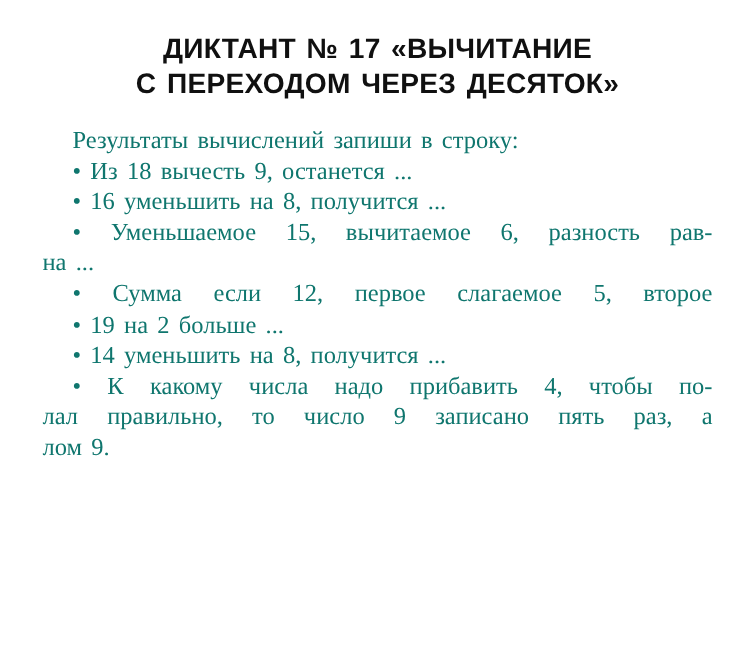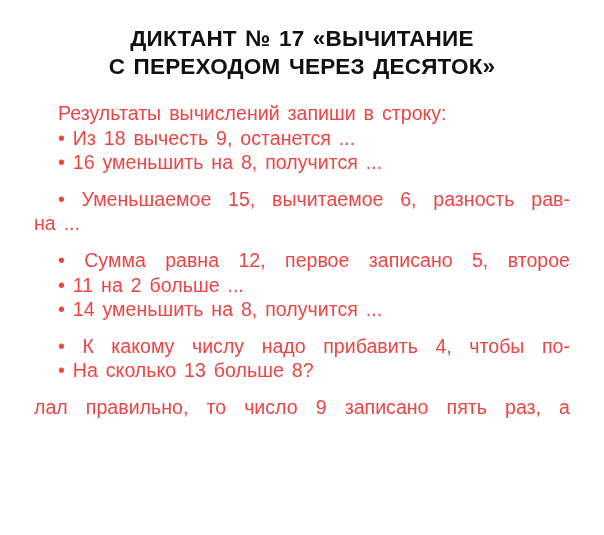--- a/index.html
+++ b/index.html
@@ -27,31 +27,31 @@
     color: #101010;
   }
   .body-block {
     position: absolute;
     left: 34px;
     top: 101px;
     width: 536px;
     font-size: 19.6px;
     line-height: 24.6px;
     word-spacing: 2.5px;
-    color: #ef4444;
+    color: #0f766e;
+    font-family: Liberation Serif, serif;
   }
   .line {
     height: 24.6px;
     overflow: hidden;
     white-space: nowrap;
   }
   .line.just {
     white-space: normal;
     text-align: justify;
-    margin-top: 12px;
   }
   .line.just::after {
     content: "";
     display: inline-block;
     width: 100%;
     height: 0;
   }
   .line.indent {
     padding-left: 24px;
   }
@@ -70,20 +70,20 @@
   <div class="title-block">
     <div>ДИКТАНТ № 17 «ВЫЧИТАНИЕ</div>
     <div>С ПЕРЕХОДОМ ЧЕРЕЗ ДЕСЯТОК»</div>
   </div>
   <div class="body-block">
       <div class="line indent">Результаты вычислений запиши в строку:</div>
       <div class="line indent">• Из 18 вычесть 9, останется ...</div>
       <div class="line indent">• 16 уменьшить на 8, получится ...</div>
       <div class="line indent just">• Уменьшаемое 15, вычитаемое 6, разность рав-</div>
       <div class="line">на ...</div>
-      <div class="line indent just">• Сумма равна 12, первое записано 5, второе</div>
-      <div class="line indent">• 11 на 2 больше ...</div>
+      <div class="line indent just">• Сумма если 12, первое слагаемое 5, второе</div>
+      <div class="line indent">• 19 на 2 больше ...</div>
       <div class="line indent">• 14 уменьшить на 8, получится ...</div>
-      <div class="line indent just">• К какому числу надо прибавить 4, чтобы по-</div>
-      <div class="line indent">• На сколько 13 больше 8?</div>
+      <div class="line indent just">• К какому числа надо прибавить 4, чтобы по-</div>
       <div class="line just">лал правильно, то число 9 записано пять раз, а</div>
+      <div class="line">лом 9.</div>
     </div>
 </div>
 
 </body></html>

